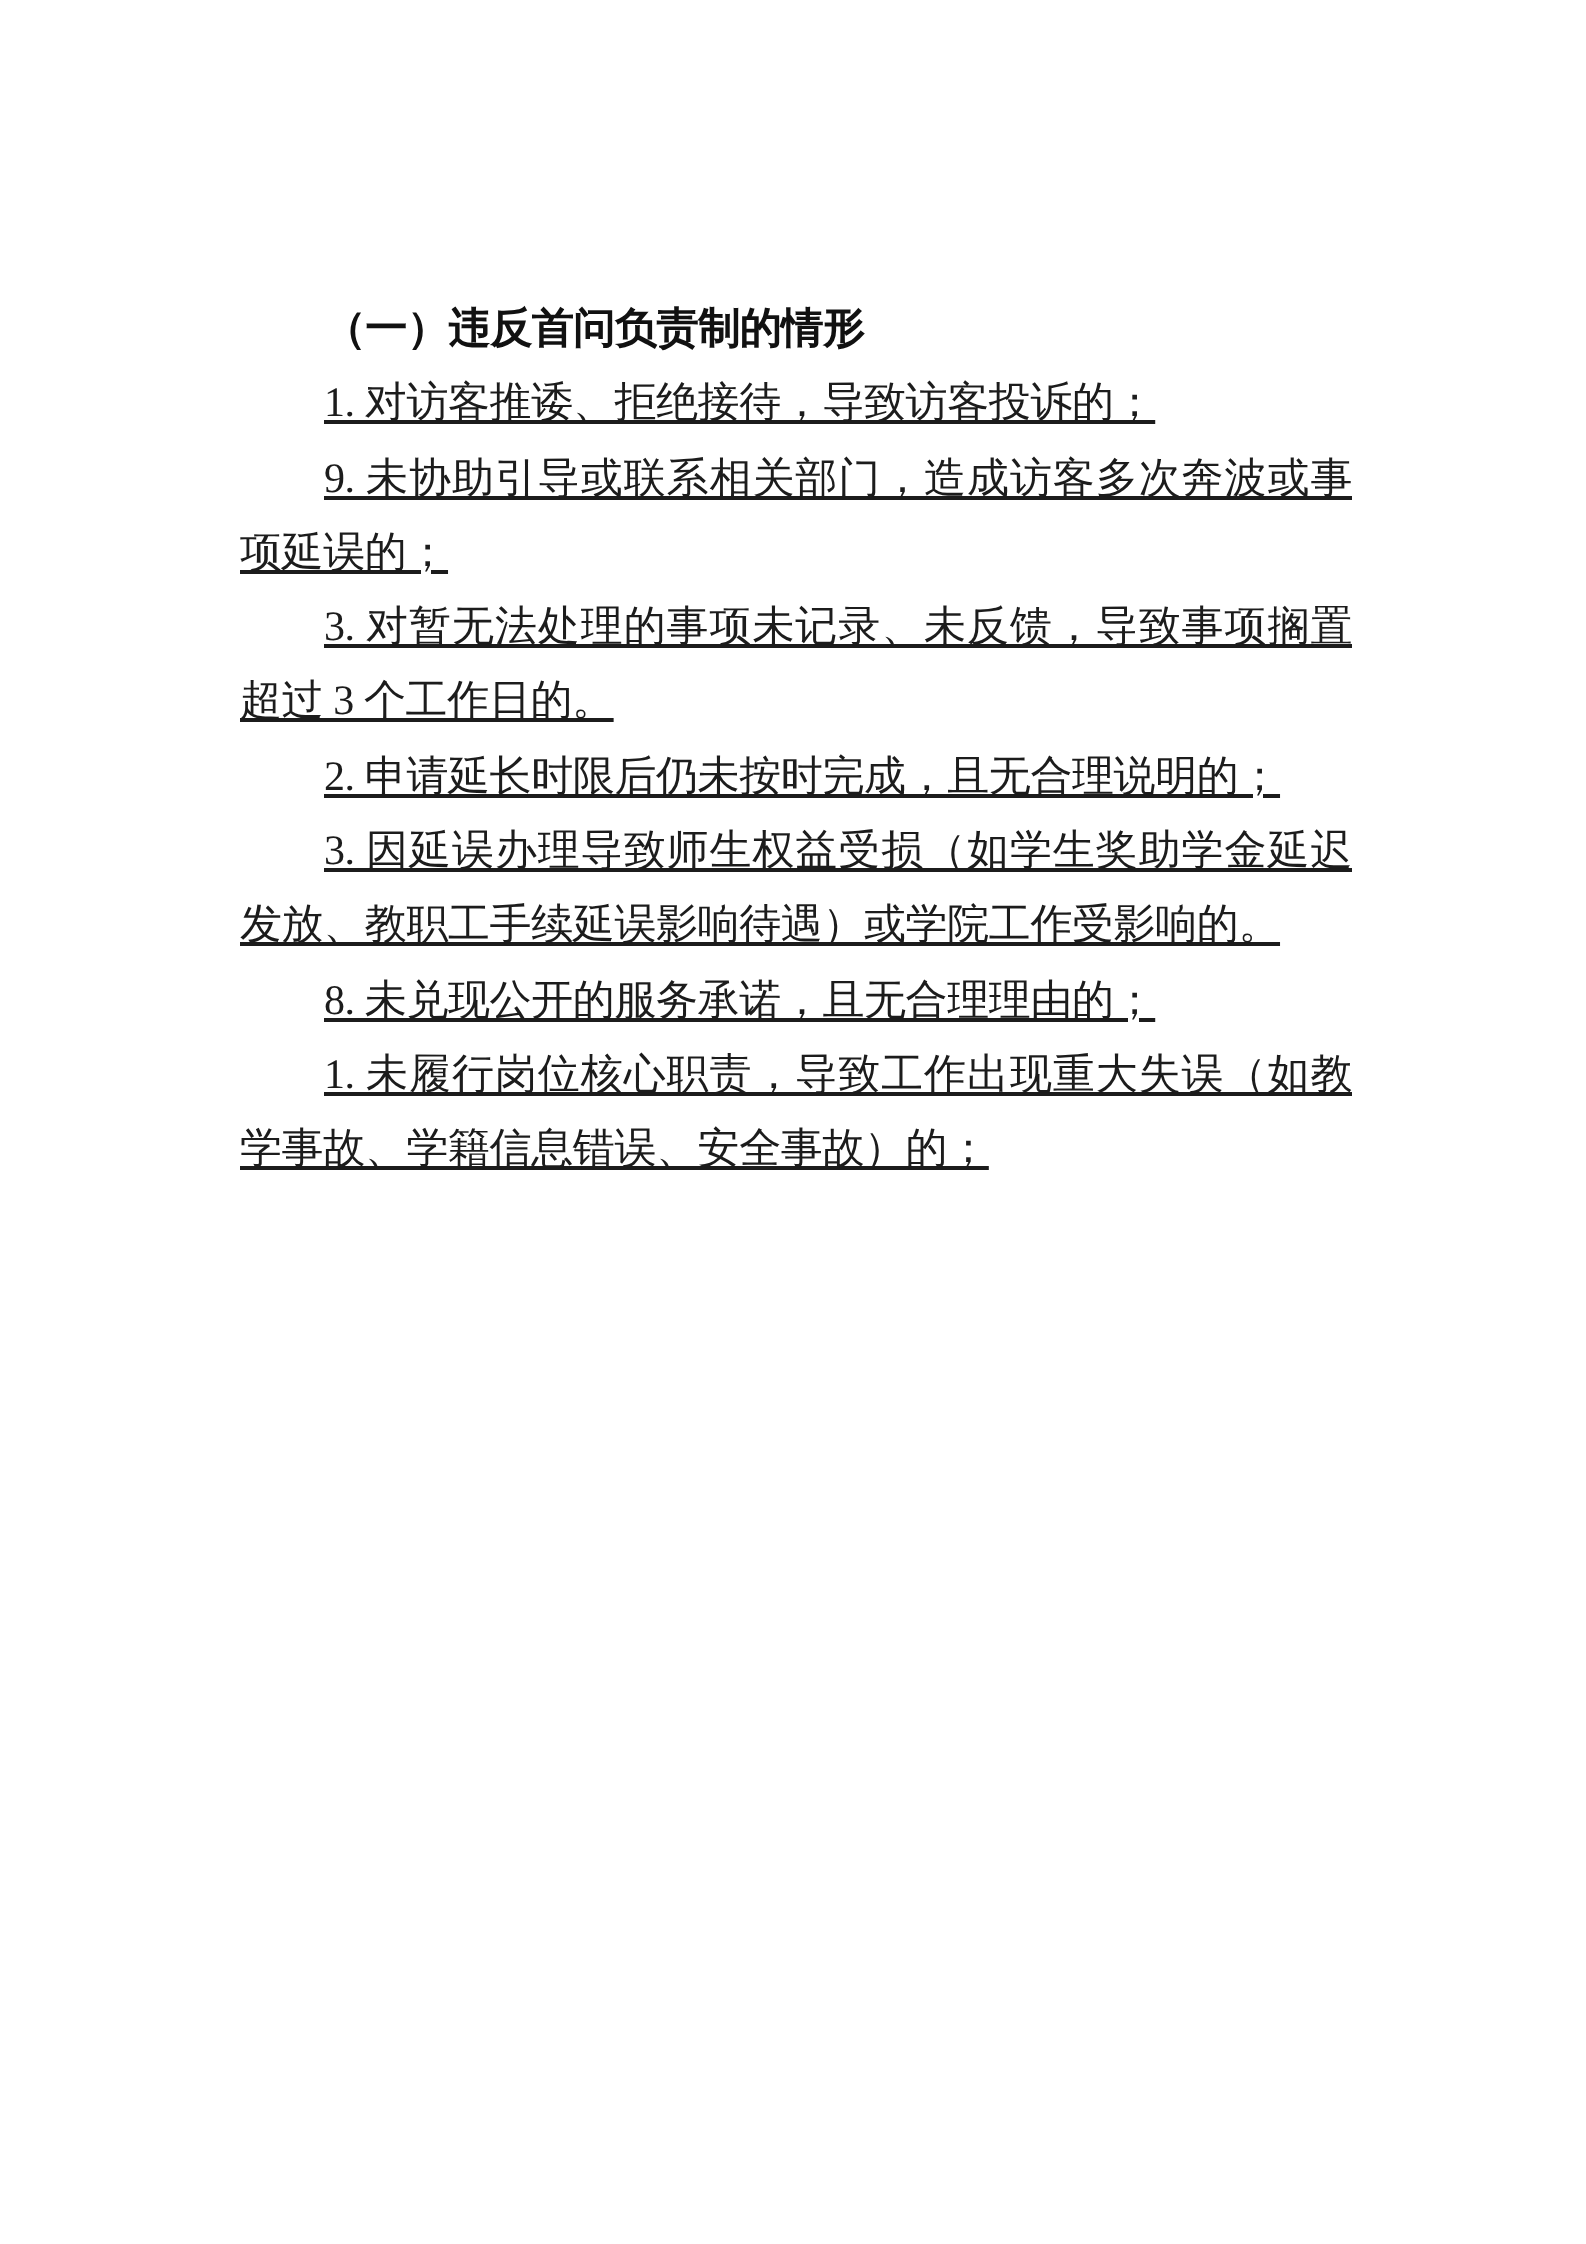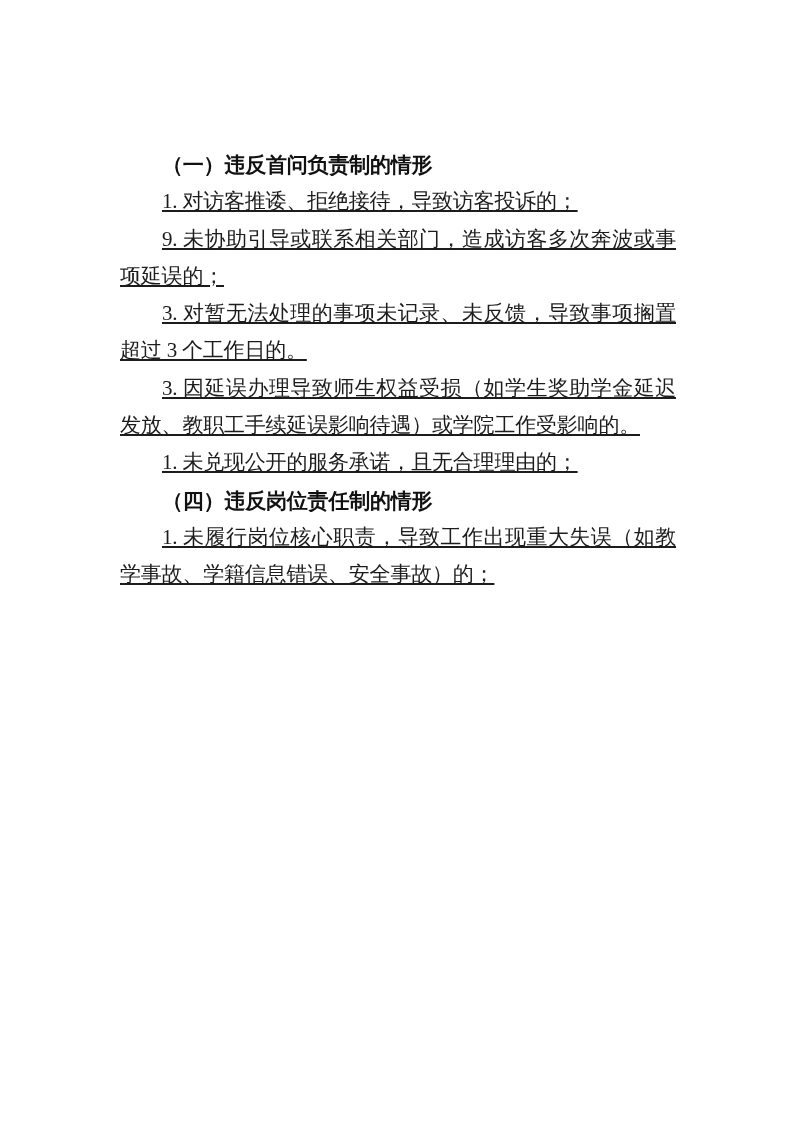--- a/index.html
+++ b/index.html
@@ -24,21 +24,21 @@
     font-size: 21px;
     line-height: 37.3px;
     text-align: justify;
     text-justify: inter-ideograph;
     letter-spacing: -0.2px;
   }
   .doc-heading {
     margin: 0;
     font-size: 21px;
     font-weight: bold;
-    font-family: Liberation Sans, sans-serif;
+    font-family: Liberation Serif, serif;
     text-indent: 42px;
     color: #111111;
     text-align: left;
   }
   .doc-para {
     margin: 0;
     text-indent: 42px;
     text-decoration: underline;
   }
 </style>
@@ -46,21 +46,21 @@
 <body>
 
 <div class="page">
   <div class="content">
 
     <h3 class="doc-heading">（一）违反首问负责制的情形</h3>
     <p class="doc-para">1. 对访客推诿、拒绝接待，导致访客投诉的；</p>
     <p class="doc-para">9. 未协助引导或联系相关部门，造成访客多次奔波或事项延误的；</p>
     <p class="doc-para">3. 对暂无法处理的事项未记录、未反馈，导致事项搁置超过 3 个工作日的。</p>
 
+    <p class="doc-para">2. 申请延长时限后仍未按时完成，且无合理说明的；</p>
     <p class="doc-para">3. 因延误办理导致师生权益受损（如学生奖助学金延迟发放、教职工手续延误影响待遇）或学院工作受影响的。</p>
 
-    <p class="doc-para">1. 未兑现公开的服务承诺，且无合理理由的；</p>
+    <p class="doc-para">8. 未兑现公开的服务承诺，且无合理理由的；</p>
 
-    <h3 class="doc-heading">（四）违反岗位责任制的情形</h3>
     <p class="doc-para">1. 未履行岗位核心职责，导致工作出现重大失误（如教学事故、学籍信息错误、安全事故）的；</p>
 
   </div>
 </div>
 
 </body></html>

